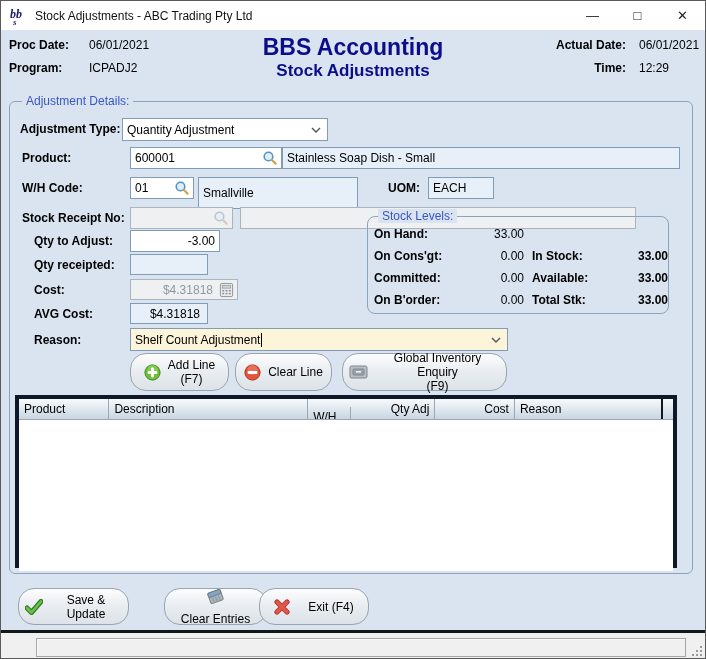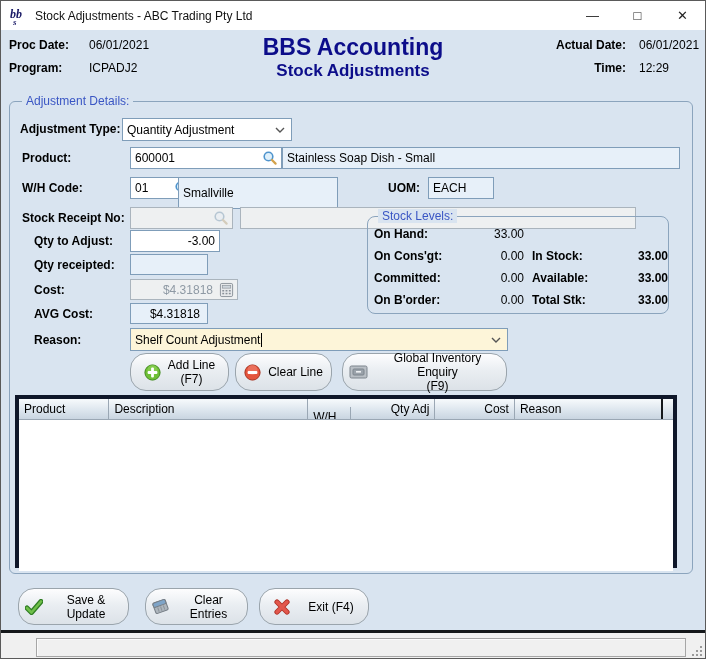--- a/index.html
+++ b/index.html
@@ -154,21 +154,21 @@
     <div class="row">
       <span class="lbl">Time:</span>
       <span class="val">12:29</span>
     </div>
   </div>
 
   <div class="groupbox gb-adjust">
     <span class="caption">Adjustment Details:</span>
 
     <span class="flabel" style="left:10px; top:20px;">Adjustment Type:</span>
-    <div class="combo" style="left:112px; top:16px; width:170px; height:23px;">
+    <div class="combo" style="left:112px; top:16px; width:206px; height:23px;">
       <span>Quantity Adjustment</span>
       <svg class="chev" viewBox="0 0 14 14">
         <polyline points="3,5 7,9 11,5" fill="none" stroke="#555" stroke-width="1.4"></polyline>
       </svg>
     </div>
 
     <span class="flabel" style="left:12px; top:49px;">Product:</span>
     <div class="field" style="left:120px; top:45px; width:152px; height:22px;">
       <input value="600001" style="">
       <svg class="mag" viewBox="0 0 16 16">
@@ -181,21 +181,21 @@
     </div>
 
     <span class="flabel" style="left:12px; top:79px;">W/H Code:</span>
     <div class="field" style="left:120px; top:75px; width:64px; height:22px;">
       <input value="01" style="">
       <svg class="mag" viewBox="0 0 16 16">
         <circle cx="6.5" cy="6.5" r="4.3" fill="#dff0fb" stroke="#4f94cd" stroke-width="1.6"></circle>
         <line x1="10" y1="10" x2="13.6" y2="13.6" stroke="#d2a24c" stroke-width="2.2" stroke-linecap="round"></line>
       </svg>
     </div>
-    <div class="field readonly" style="left:168px; top:75px; width:160px; height:32px;">
+    <div class="field readonly" style="left:188px; top:75px; width:160px; height:32px;">
       <span>Smallville</span>
     </div>
     <span class="flabel" style="left:378px; top:79px;">UOM:</span>
     <div class="field readonly" style="left:418px; top:75px; width:66px; height:22px;">
       <span>EACH</span>
     </div>
 
     <span class="flabel" style="left:12px; top:109px;">Stock Receipt No:</span>
     <div class="field disabled" style="left:120px; top:105px; width:103px; height:22px;">
       <span></span>
@@ -323,21 +323,21 @@
   </div>
 
   <button class="btn" style="left:17px; top:587px; width:111px; height:37px;">
     <svg width="18" height="16" viewBox="0 0 18 16">
       <path d="M2 9 L6.5 13.5 L16 2.5" fill="none" stroke="#2f7d23" stroke-width="5" stroke-linecap="round" stroke-linejoin="round"></path>
       <path d="M2 9 L6.5 13.5 L16 2.5" fill="none" stroke="#6fbf4a" stroke-width="2.6" stroke-linecap="round" stroke-linejoin="round"></path>
     </svg>
     <span>Save &amp; Update</span>
   </button>
 
-  <button class="btn" style="left:144px; top:587px; width:103px; height:37px;">
+  <button class="btn" style="left:163px; top:587px; width:103px; height:37px;flex-direction:column;">
     <svg width="17" height="17" viewBox="0 0 17 17">
       <g transform="rotate(-20 8.5 8.5)">
         <rect x="2" y="3" width="13" height="11" rx="1.5" fill="#aeb6bd" stroke="#767e86"></rect>
         <rect x="2" y="3" width="13px" height="4.5" rx="1.5" fill="#7ea4c8" stroke="#767e86"></rect>
         <line x1="5.5" y1="8.5" x2="5.5" y2="13" stroke="#8c949c"></line>
         <line x1="8.5" y1="8.5" x2="8.5" y2="13" stroke="#8c949c"></line>
         <line x1="11.5" y1="8.5" x2="11.5" y2="13" stroke="#8c949c"></line>
       </g>
     </svg>
     <span>Clear Entries</span>

